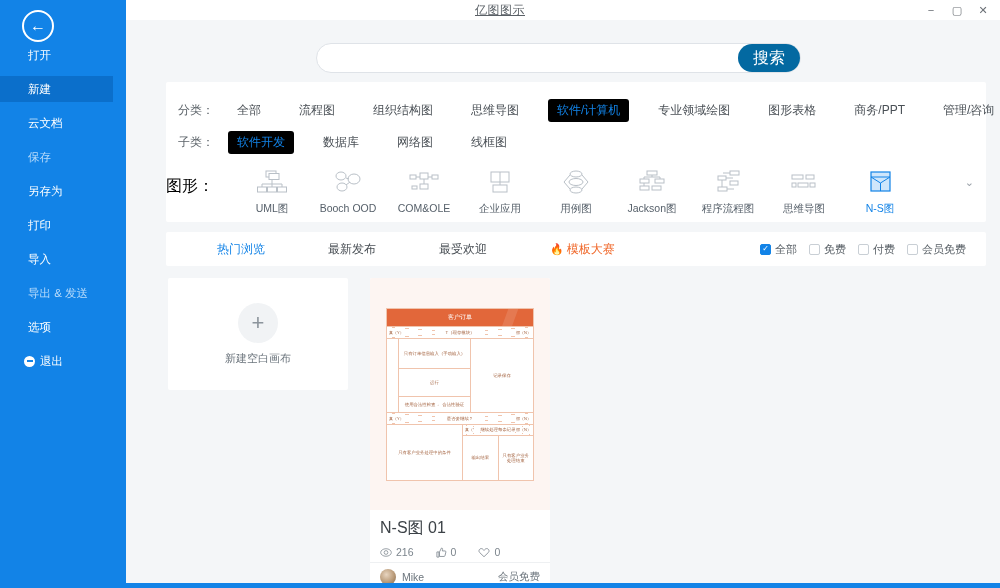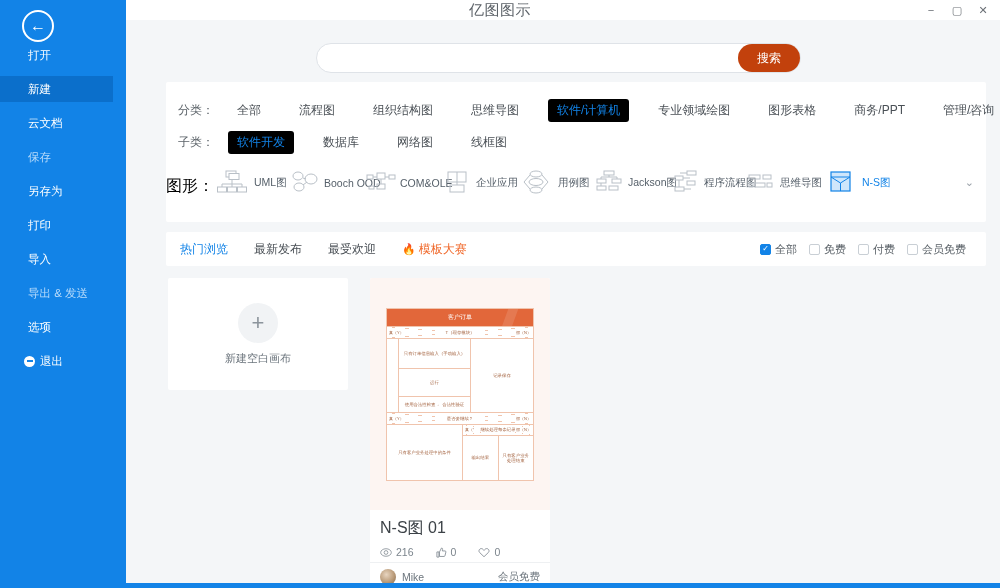--- a/index.html
+++ b/index.html
@@ -8,21 +8,21 @@
     font-family: "Liberation Sans", "DejaVu Sans", sans-serif;
     background: #ffffff; overflow: hidden;
   }
   #app { position: relative; width: 1000px; height: 588px; background: #f4f6f8; }
 
   
   .titlebar {
     position: absolute; left: 0; top: 0; width: 1000px; height: 20px;
     background: #ffffff; display: flex; align-items: center; justify-content: center;
   }
-  .titlebar .apptitle { font-size: 15px; color: #5a6066; letter-spacing: .5px; }
+  .titlebar .apptitle { font-size: 12px; color: #5a6066; letter-spacing: .5px; text-decoration: underline; }
   .wincontrols { position: absolute; right: 4px; top: 0; height: 20px; display: flex; align-items: center; }
   .wincontrols div {
     width: 26px; height: 20px; display: flex; align-items: center; justify-content: center;
     font-size: 11px; color: #6b7076; cursor: default;
   }
 
   
   .accountrow {
     position: absolute; right: 8px; top: 20px; height: 20px;
     display: flex; align-items: center; gap: 6px;
@@ -71,21 +71,21 @@
     position: absolute; left: 190px; top: 23px; width: 485px; height: 30px;
     display: flex; border-radius: 15px; overflow: hidden;
     border: 1px solid #dfe3e8; background: #ffffff;
   }
   .searchwrap input {
     flex: 1; border: none; outline: none; padding: 0 14px;
     font-size: 12px; color: #333; background: transparent;
     font-family: "Liberation Sans", sans-serif;
   }
   .searchbtn {
-    width: 62px; background: #c2410c; color: #fff; font-size: 12px;
+    width: 62px; background: #0369a1; color: #fff; font-size: 16px;
     display: flex; align-items: center; justify-content: center; cursor: pointer;
     border-top-left-radius: 15px; border-bottom-left-radius: 15px;
   }
 
   
   .card { background: #ffffff; border-radius: 2px; }
   .filterpanel { position: absolute; left: 40px; top: 62px; width: 820px; height: 140px; }
 
   .frow { display: flex; align-items: center; min-height: 28px; position: relative; }
   .frow .flabel {
@@ -99,34 +99,34 @@
   }
   .chip.sel { background: #000000; color: #1283e7; }
   .rowcaret {
     position: absolute; right: 12px; top: 50%; transform: translateY(-50%);
     font-size: 11px; color: #9aa1a8; cursor: pointer;
   }
 
   .shaperow { display: flex; align-items: flex-start; position: relative; padding-top: 4px; }
   .shapes { display: flex; }
   .shape {
-    width: 76px; display: flex; flex-direction: row; align-items: center;
+    width: 76px; display: flex; flex-direction: column; align-items: center;
     cursor: pointer; gap: 4px;
   }
   .shape .glyph { width: 36px; height: 30px; display: flex; align-items: center; justify-content: center; }
   .shape .sname { font-size: 10.5px; color: #56606a; white-space: nowrap; }
   .shape.sel .sname { color: #1283e7; }
 
   
   .tabsbar {
     position: absolute; left: 40px; top: 212px; width: 820px; height: 34px;
     display: flex; align-items: center;
   }
   .tabs { display: flex; align-items: center; padding-left: 14px; }
-  .tab { font-size: 12px; color: #4a5056; margin-right: 26px; cursor: pointer; display: flex; align-items: center; gap: 3px; }
+  .tab { font-size: 12px; color: #4a5056; margin-right: 26px; cursor: pointer; display: flex; align-items: center; gap: 3px; margin-left: 37px; }
   .tab.active { color: #1283e7; }
   .tab.hot { color: #f0682a; }
   .fire { font-size: 11px; }
   .cbgroup { position: absolute; right: 14px; display: flex; align-items: center; gap: 6px; }
   .cbitem { display: flex; align-items: center; gap: 4px; cursor: pointer; margin-right: 6px; }
   .cbbox {
     width: 11px; height: 11px; border: 1px solid #c9cfd5; border-radius: 2px; background: #fff;
     display: flex; align-items: center; justify-content: center;
   }
   .cbbox.on { background: #1283e7; border-color: #1283e7; }
@@ -275,21 +275,21 @@
       <div class="frow" style="margin-top:4px;">
         <div class="flabel">子类：</div>
         <div class="chips">
           <span class="chip sel">软件开发</span>
           <span class="chip">数据库</span>
           <span class="chip">网络图</span>
           <span class="chip">线框图</span>
         </div>
       </div>
 
-      <div class="shaperow" style="margin-top:8px;">
+      <div class="shaperow" style="margin-top:8px;gap:20px;">
         <div class="flabel" style="padding-top:8px;">图形：</div>
         <div class="shapes">
 
           <div class="shape">
             <span class="glyph">
               <svg width="30" height="26" viewBox="0 0 30 26">
                 <rect x="9" y="1" width="10" height="6" fill="none" stroke="#b9c0c7" stroke-width="1"></rect>
                 <rect x="12" y="3.5" width="10" height="6" fill="#fff" stroke="#b9c0c7" stroke-width="1"></rect>
                 <line x1="15" y1="9.5" x2="15" y2="14" stroke="#b9c0c7"></line>
                 <line x1="5" y1="14" x2="25" y2="14" stroke="#b9c0c7"></line>

